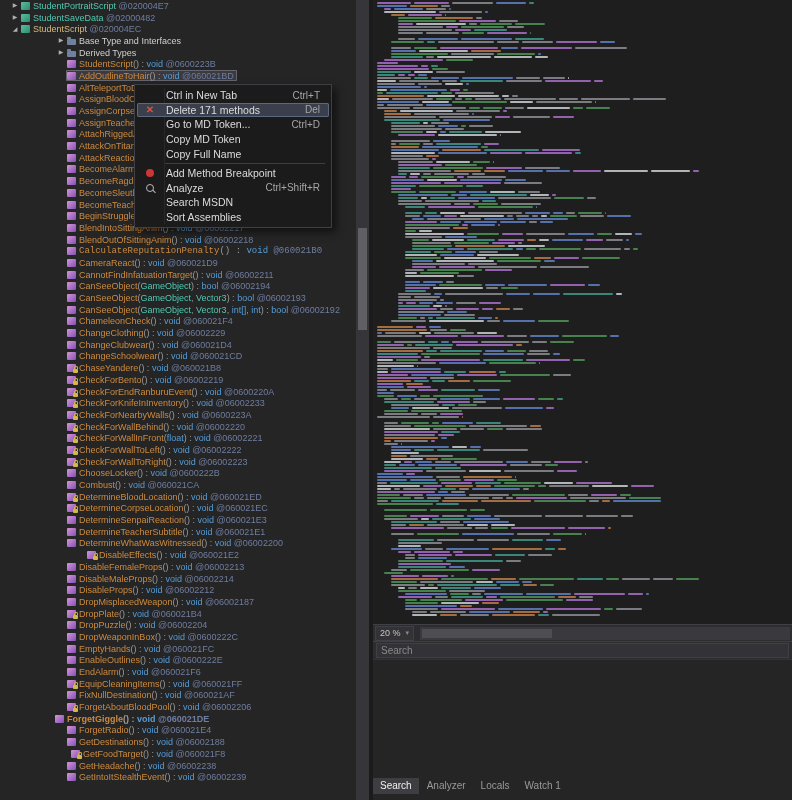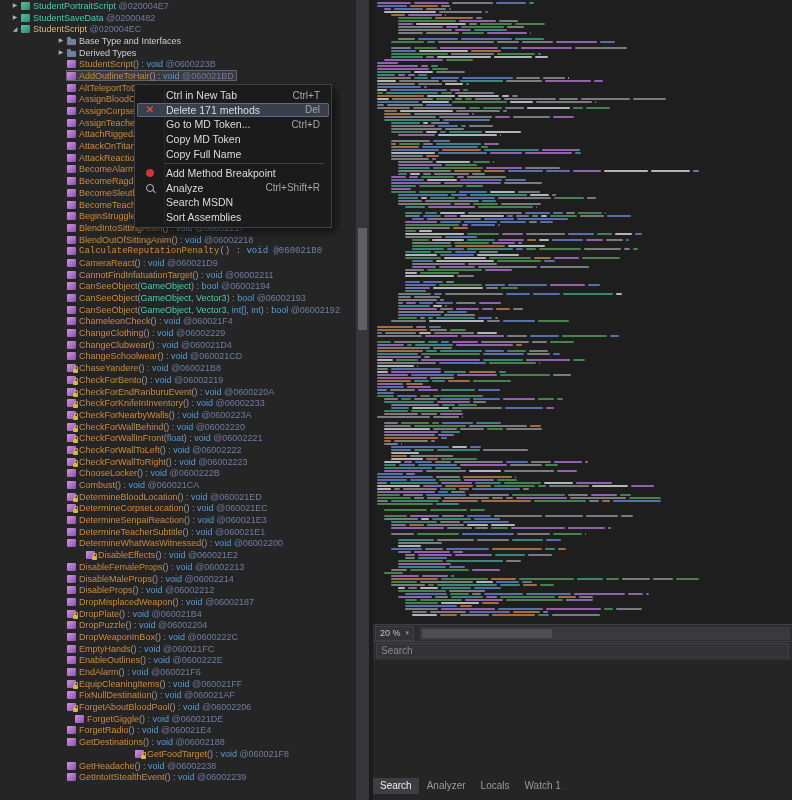--- a/index.html
+++ b/index.html
@@ -418,21 +418,21 @@
           <span><span class="m-name">DetermineTeacherSubtitle</span><span class="punct">(</span><span class="punct">) : </span><span class="kw">void</span><span class="token"> @060021E1</span></span>
         </span>
       </div>
       <div class="tree-row" style="padding-left: 56px;">
         <span class="expander"></span>
         <span class="row-content">
           <span class="tree-icon method-icon"></span>
           <span><span class="m-name">DetermineWhatWasWitnessed</span><span class="punct">(</span><span class="punct">) : </span><span class="kw">void</span><span class="token"> @06002200</span></span>
         </span>
       </div>
-      <div class="tree-row" style="padding-left: 75px;">
+      <div class="tree-row" style="padding-left: 56px; margin-left: 20px;">
         <span class="expander"></span>
         <span class="row-content">
           <span class="tree-icon method-icon">
             <span class="lock"></span>
           </span>
           <span><span class="m-name">DisableEffects</span><span class="punct">(</span><span class="punct">) : </span><span class="kw">void</span><span class="token"> @060021E2</span></span>
         </span>
       </div>
       <div class="tree-row" style="padding-left: 56px;">
         <span class="expander"></span>
@@ -524,42 +524,42 @@
       </div>
       <div class="tree-row" style="padding-left: 56px;">
         <span class="expander"></span>
         <span class="row-content">
           <span class="tree-icon method-icon">
             <span class="lock"></span>
           </span>
           <span><span class="m-name">ForgetAboutBloodPool</span><span class="punct">(</span><span class="punct">) : </span><span class="kw">void</span><span class="token"> @06002206</span></span>
         </span>
       </div>
-      <div class="tree-row" style="padding-left: 64px;">
+      <div class="tree-row" style="padding-left: 44px; font-weight: bold;">
         <span class="expander"></span>
         <span class="row-content">
           <span class="tree-icon method-icon"></span>
           <span><span class="m-name">ForgetGiggle</span><span class="punct">(</span><span class="punct">) : </span><span class="kw">void</span><span class="token"> @060021DE</span></span>
         </span>
       </div>
       <div class="tree-row" style="padding-left: 56px;">
         <span class="expander"></span>
         <span class="row-content">
           <span class="tree-icon method-icon"></span>
           <span><span class="m-name">ForgetRadio</span><span class="punct">(</span><span class="punct">) : </span><span class="kw">void</span><span class="token"> @060021E4</span></span>
         </span>
       </div>
       <div class="tree-row" style="padding-left: 56px;">
         <span class="expander"></span>
         <span class="row-content">
           <span class="tree-icon method-icon"></span>
           <span><span class="m-name">GetDestinations</span><span class="punct">(</span><span class="punct">) : </span><span class="kw">void</span><span class="token"> @06002188</span></span>
         </span>
       </div>
-      <div class="tree-row" style="padding-left: 60px; justify-content: center;">
+      <div class="tree-row" style="padding-left: 60px;">
         <span class="expander"></span>
         <span class="row-content">
           <span class="tree-icon method-icon">
             <span class="lock"></span>
           </span>
           <span><span class="m-name">GetFoodTarget</span><span class="punct">(</span><span class="punct">) : </span><span class="kw">void</span><span class="token"> @060021F8</span></span>
         </span>
       </div>
       <div class="tree-row" style="padding-left: 56px;">
         <span class="expander"></span>

